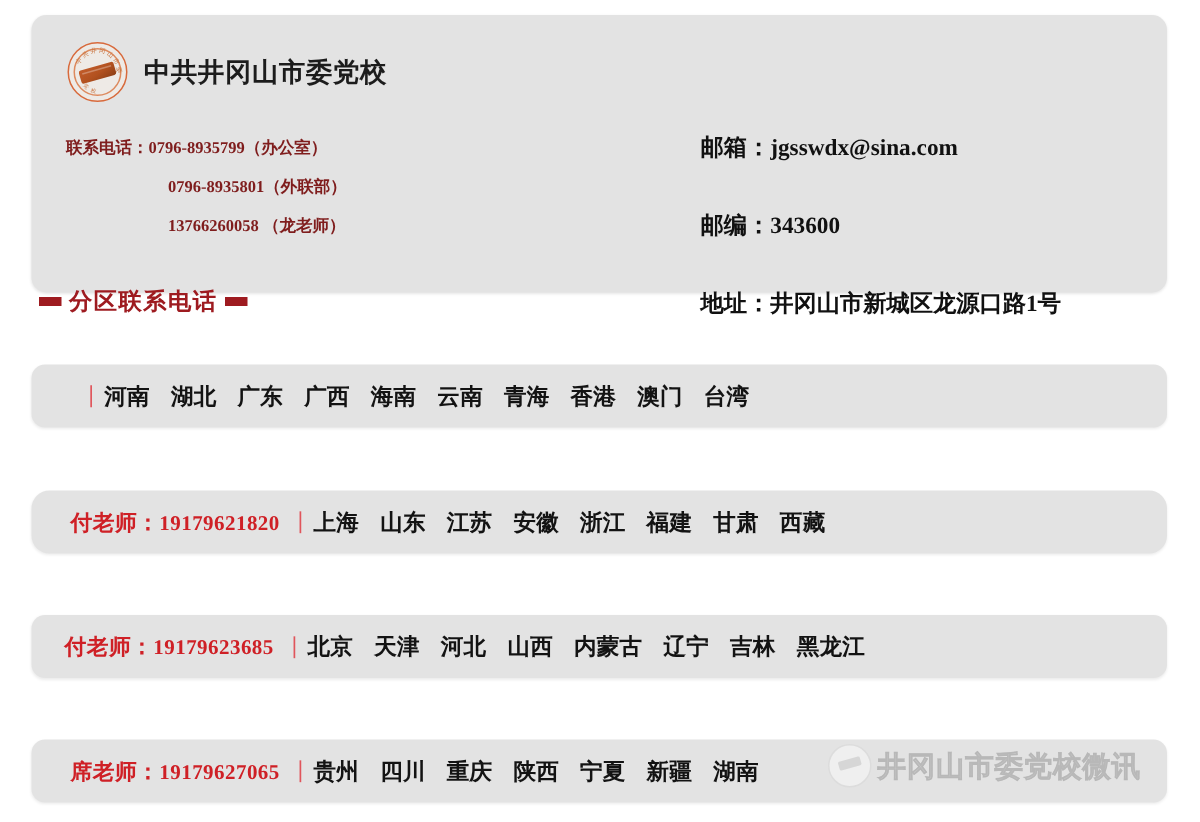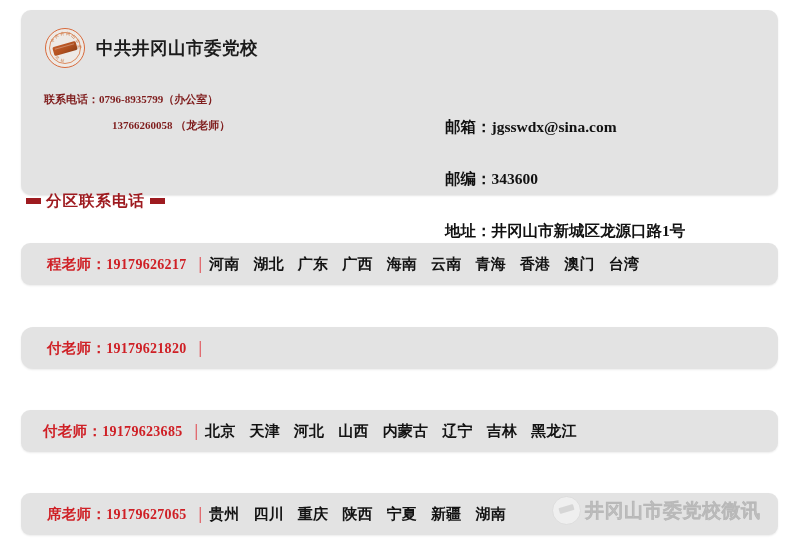--- a/index.html
+++ b/index.html
@@ -98,24 +98,23 @@
     width: 757px;
   }
   .contact-col-left {
     position: absolute;
     left: 23px;
     top: 0;
     width: 380px;
   }
   .contact-col-right {
     position: absolute;
-    left: 424px;
+    left: 446px;
     top: 0;
     width: 320px;
-    margin-top: 28px;
   }
 
   .cline {
     font-size: 11px;
     font-weight: bold;
     color: #7f1d1d;
     white-space: nowrap;
     line-height: 26px;
     height: 26px;
   }
@@ -267,20 +266,23 @@
     <div class="org-name">中共井冈山市委党校</div>
   </div>
 
   <div class="contact-grid">
 
     <div class="contact-col-left">
       <div class="cline">
         <span class="lbl">联系电话：</span><span>0796-8935799（办公室）</span>
       </div>
       <div class="cline indent">
+        <span>0796-8935801（外联部）</span>
+      </div>
+      <div class="cline indent">
         <span>13766260058 （龙老师）</span>
       </div>
     </div>
 
     <div class="contact-col-right">
       <div class="rline">
         <span class="lbl">邮箱：</span><span>jgsswdx@sina.com</span>
       </div>
       <div class="rspace1"></div>
       <div class="rline">
@@ -295,28 +297,28 @@
   </div>
 </div>
 
 <div class="section-head">
   <span class="dash"></span>
   <span class="section-title">分区联系电话</span>
   <span class="dash"></span>
 </div>
 
 <div class="row-band r1">
-  <span class="teacher"><span class="tname">程老师：</span><span class="tphone">19179626217</span></span>
   <span class="pipe">|</span>
   <span class="regions"><span class="rg">河南</span><span class="rg">湖北</span><span class="rg">广东</span><span class="rg">广西</span><span class="rg">海南</span><span class="rg">云南</span><span class="rg">青海</span><span class="rg">香港</span><span class="rg">澳门</span><span class="rg">台湾</span></span>
 </div>
 
 <div class="row-band r2">
   <span class="teacher"><span class="tname">付老师：</span><span class="tphone">19179621820</span></span>
   <span class="pipe">|</span>
+  <span class="regions"><span class="rg">上海</span><span class="rg">山东</span><span class="rg">江苏</span><span class="rg">安徽</span><span class="rg">浙江</span><span class="rg">福建</span><span class="rg">甘肃</span><span class="rg">西藏</span></span>
 </div>
 
 <div class="row-band r3">
   <span class="teacher"><span class="tname">付老师：</span><span class="tphone">19179623685</span></span>
   <span class="pipe">|</span>
   <span class="regions"><span class="rg">北京</span><span class="rg">天津</span><span class="rg">河北</span><span class="rg">山西</span><span class="rg">内蒙古</span><span class="rg">辽宁</span><span class="rg">吉林</span><span class="rg">黑龙江</span></span>
 </div>
 
 <div class="row-band r4">
   <span class="teacher"><span class="tname">席老师：</span><span class="tphone">19179627065</span></span>

